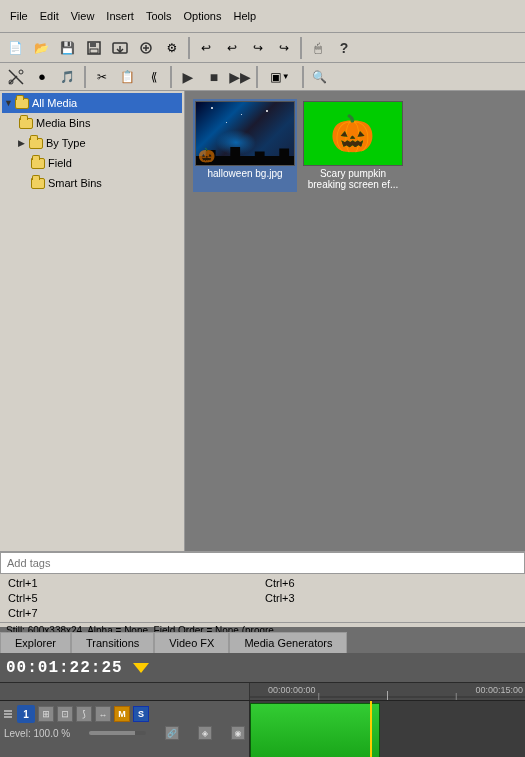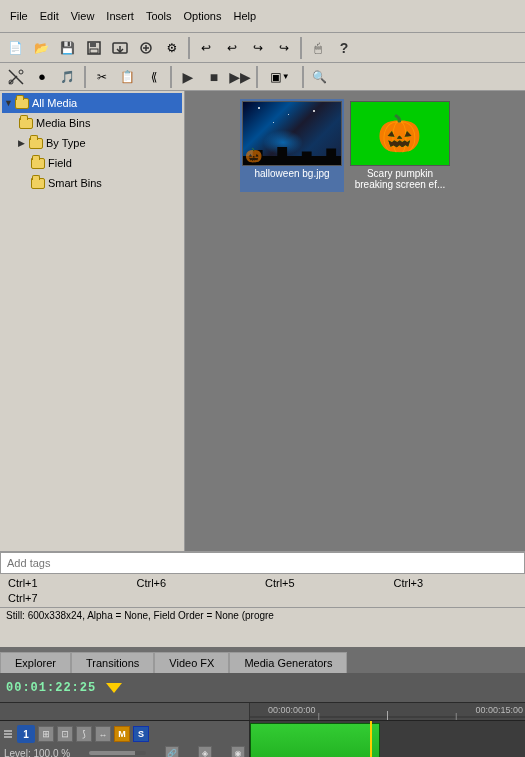--- a/index.html
+++ b/index.html
@@ -142,21 +142,21 @@
       gap: 4px;
       padding: 4px;
     }
     .media-item {
       display: flex;
       flex-direction: column;
       align-items: center;
       cursor: pointer;
       padding: 2px;
     }
-    .media-item.selected { background: rgba(49,106,197,0.6); margin-left: 47px; }
+    .media-item.selected { background: rgba(49,106,197,0.6); }
     .media-thumb {
       width: 100px;
       height: 65px;
       border: 1px solid #555;
       overflow: hidden;
       position: relative;
     }
     .media-label {
       font-size: 10px;
       color: #fff;
@@ -214,35 +214,35 @@
       position: absolute;
       top: 50%;
       left: 50%;
       transform: translate(-50%, -50%);
     }
 
     
     #info-area {
       background: #d4d0c8;
       border-top: 1px solid #999;
-      height: 96px;
+      height: 76px;
     }
     .tags-input {
       width: 100%;
       padding: 3px 6px;
       background: white;
       border: 1px solid #999;
       font-size: 11px;
       color: #999;
       outline: none;
       height: 22px;
     }
     .shortcut-grid {
       display: grid;
-      grid-template-columns: 1fr 1fr 1fr 1fr;
+      grid-template-columns: 1fr 1fr;
       padding: 2px 6px;
       gap: 1px;
     }
     .shortcut-item {
       font-size: 11px;
       padding: 1px 2px;
       color: #000;
     }
     .status-bar-info {
       background: #d4d0c8;
@@ -286,23 +286,23 @@
     }
     #timeline-header {
       background: #5a5a5a;
       height: 30px;
       display: flex;
       align-items: center;
       padding: 0 6px;
       border-bottom: 1px solid #2a2a2a;
     }
     .timecode {
-      font-size: 12px;
+      font-size: 16px;
       font-weight: bold;
-      color: #86efac;
+      color: #ffffff;
       font-family: 'Courier New', monospace;
       letter-spacing: 1px;
     }
 
     
     #tracks-container {
       display: flex;
       flex-direction: column;
       overflow-y: auto;
     }

